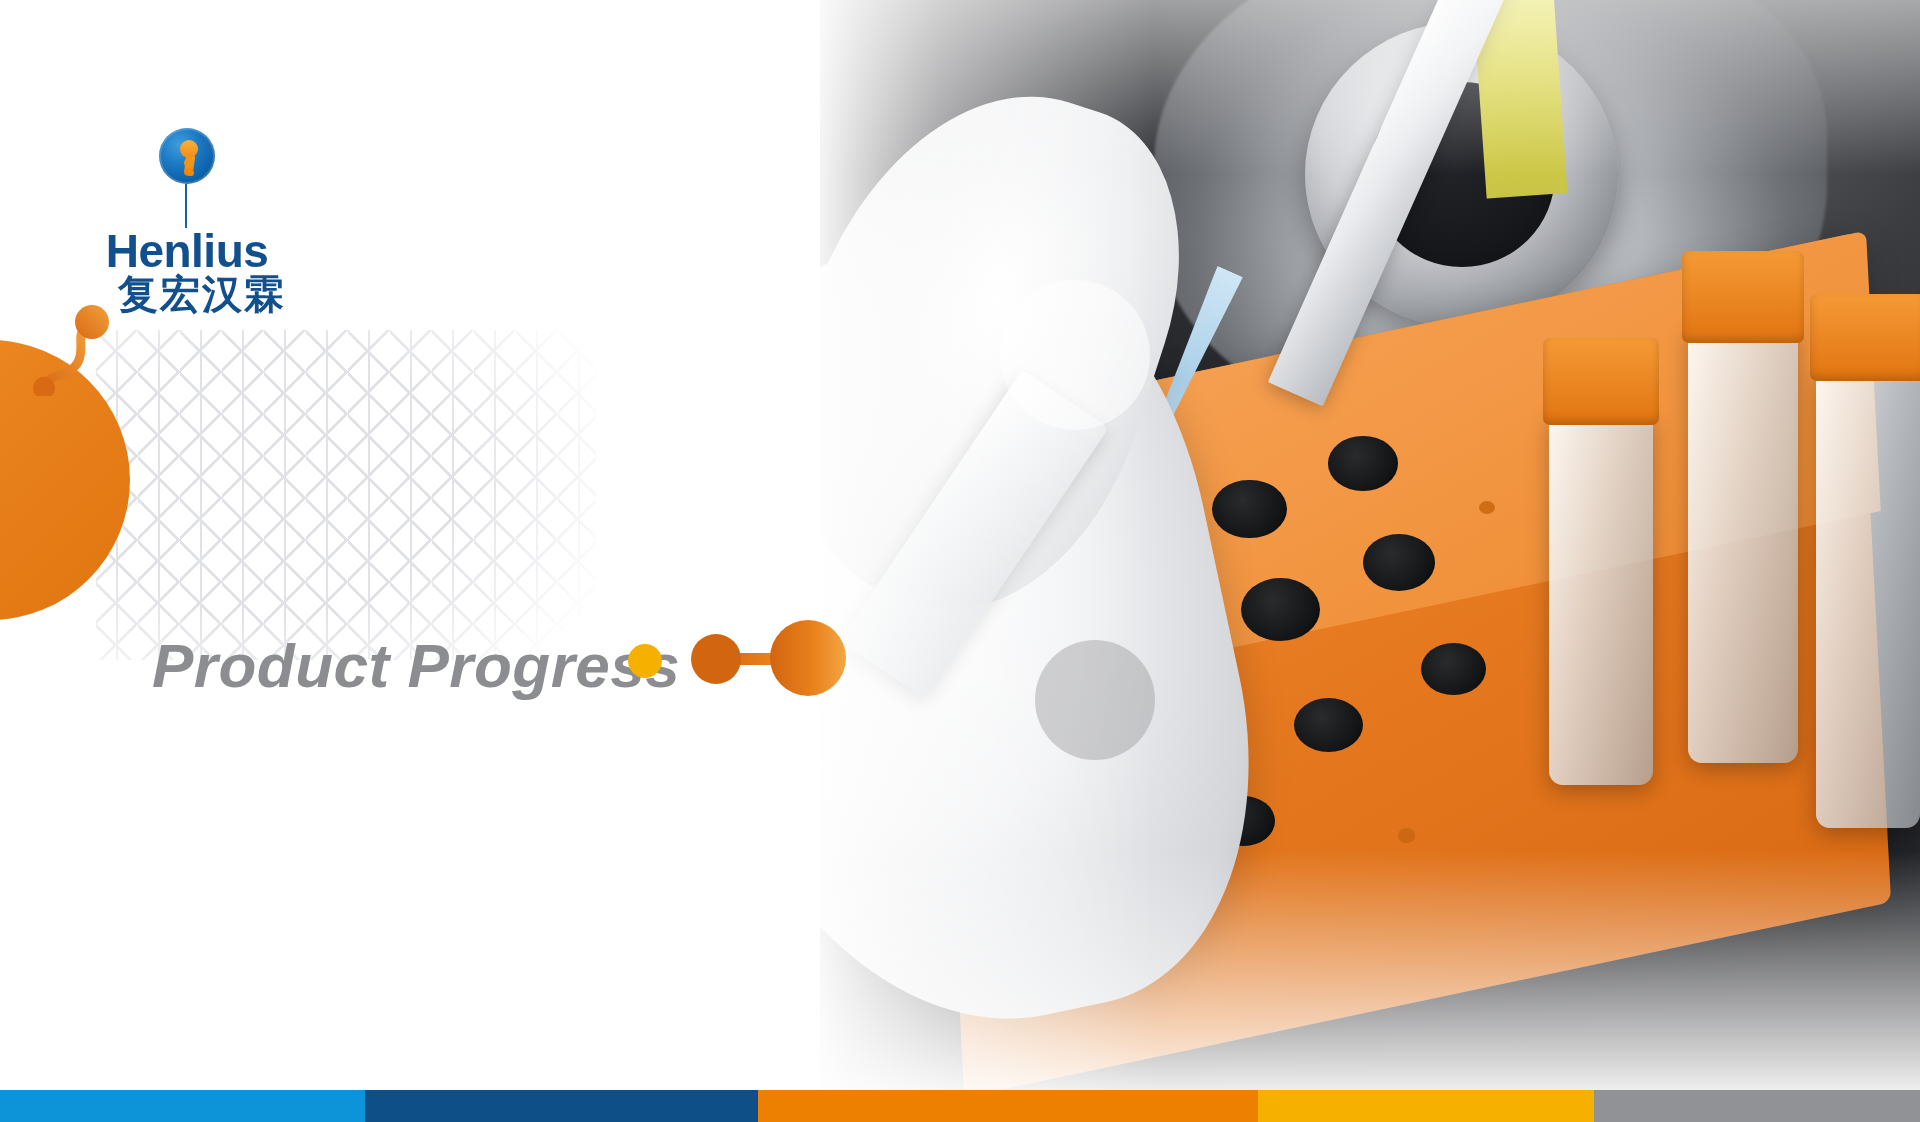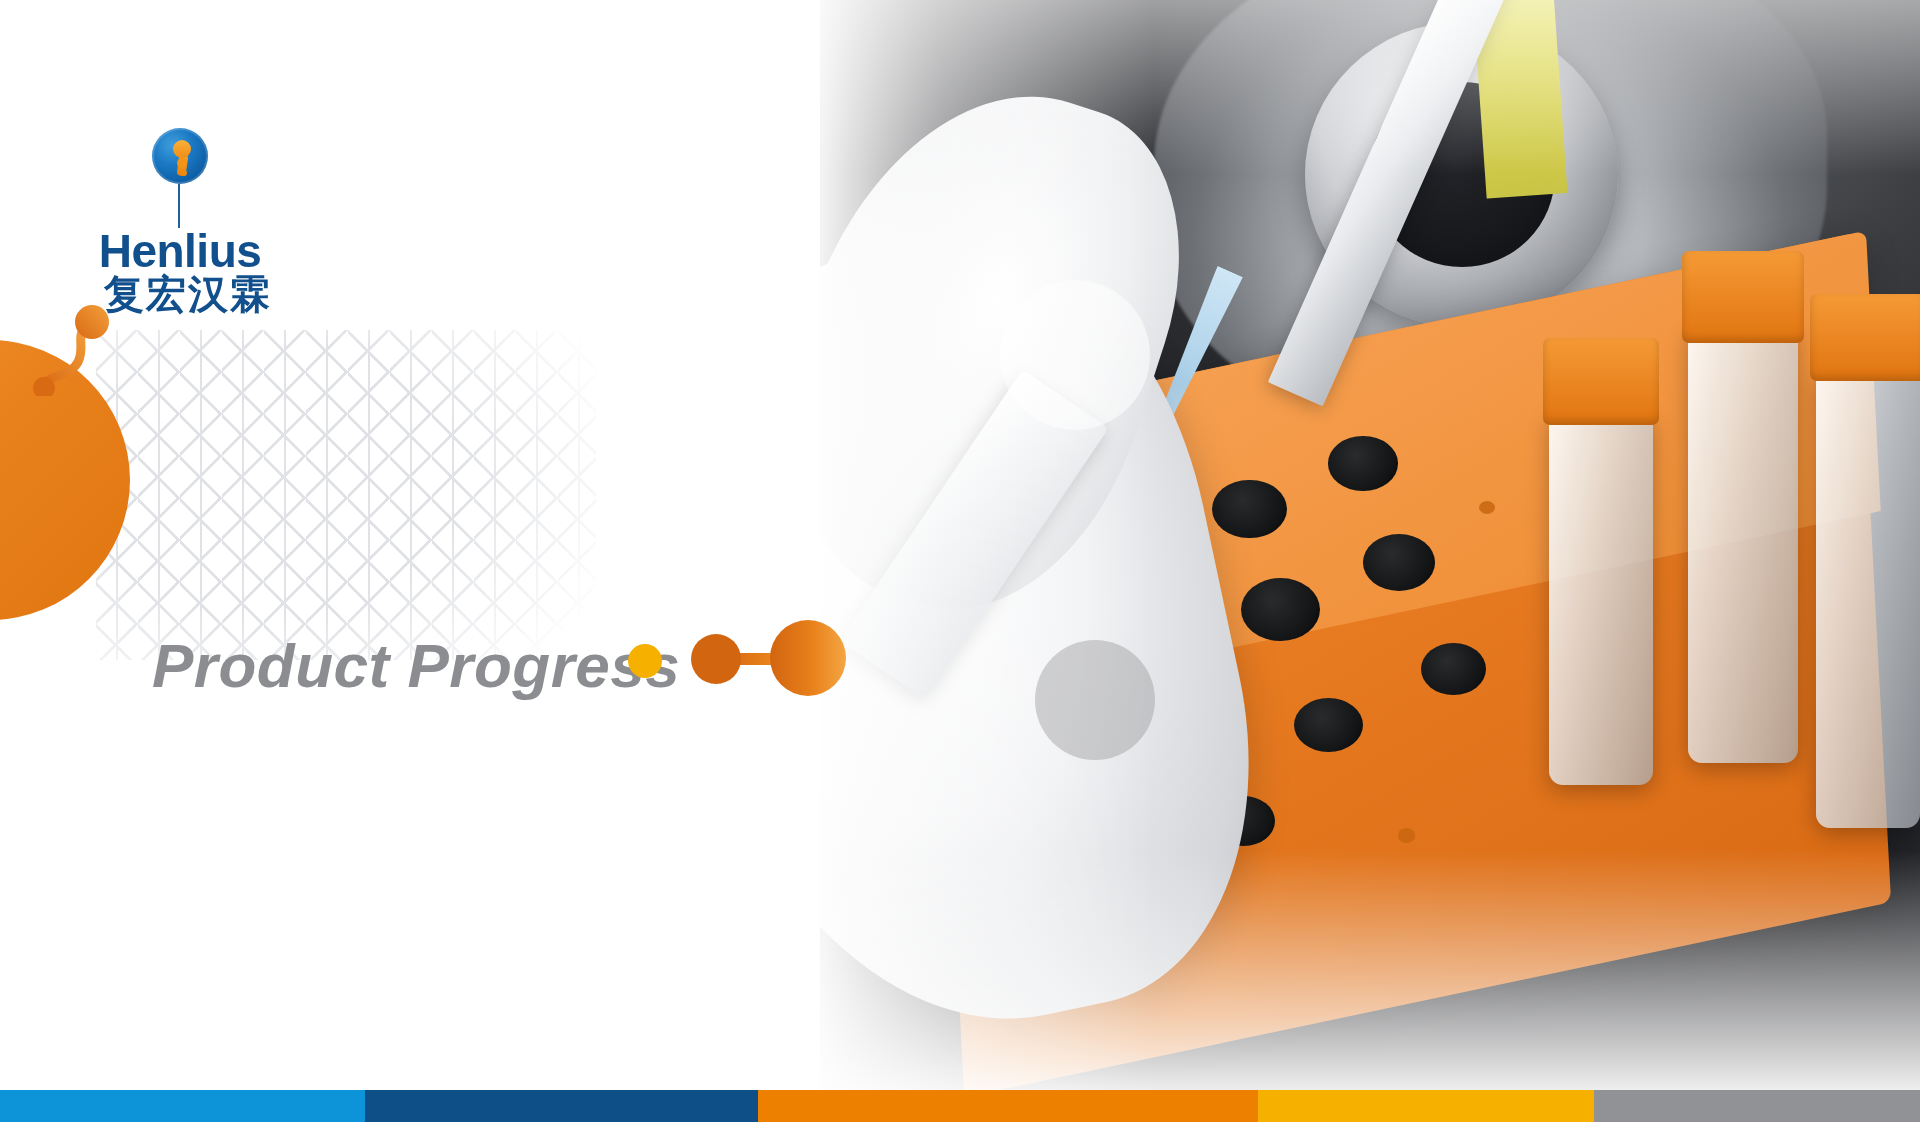--- a/index.html
+++ b/index.html
@@ -245,21 +245,21 @@
     font-size:46px;
     font-weight:700;
     color:#12508d;
     letter-spacing:-0.5px;
     line-height:1;
   }
   .logo-cn {
     font-size:40px;
     font-weight:700;
     color:#12508d;
-    margin-left:16px;
+    margin-left:30px;
     letter-spacing:2px;
     line-height:1;
   }
 
   
   .title-cn {
     position:absolute;
     left:150px; top:380px;
     font-size:136px;
     font-weight:700;

